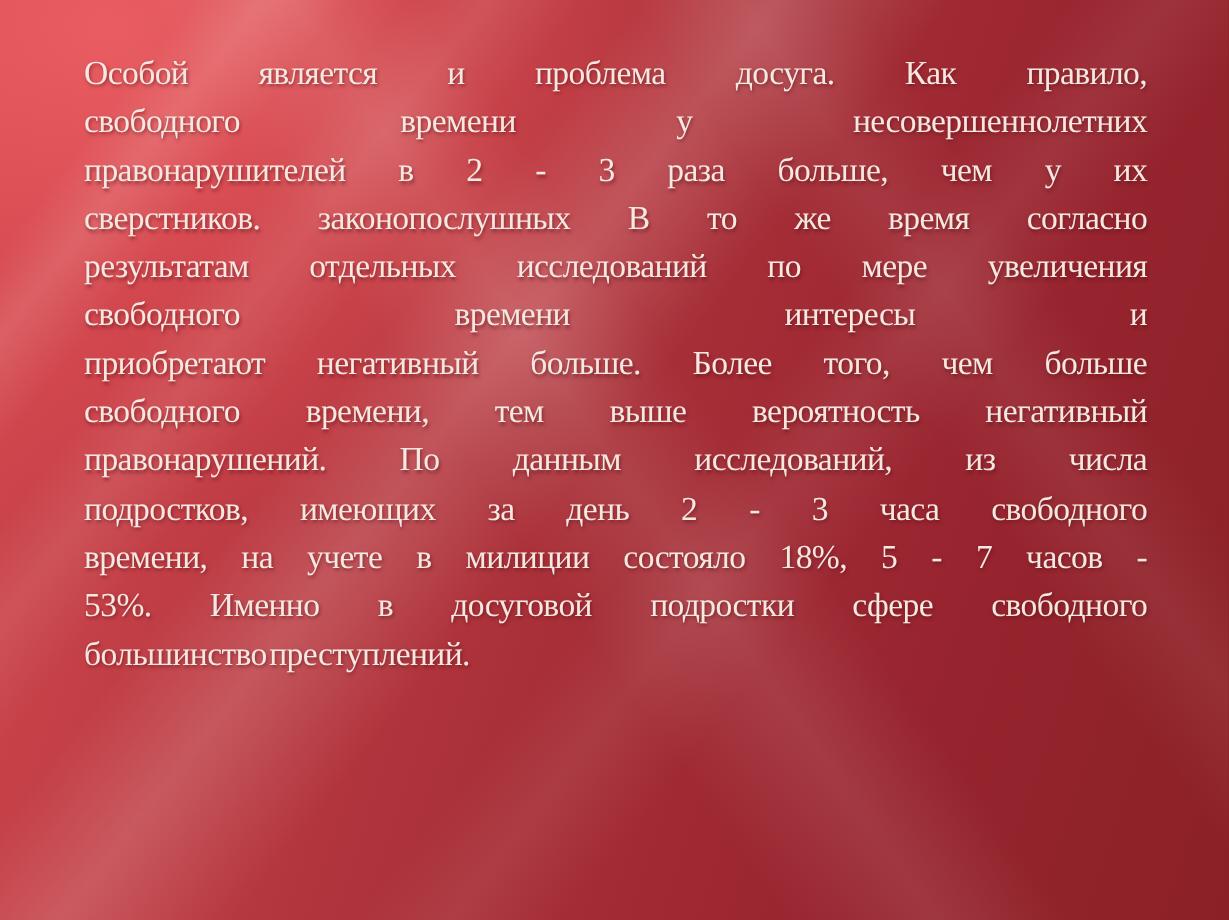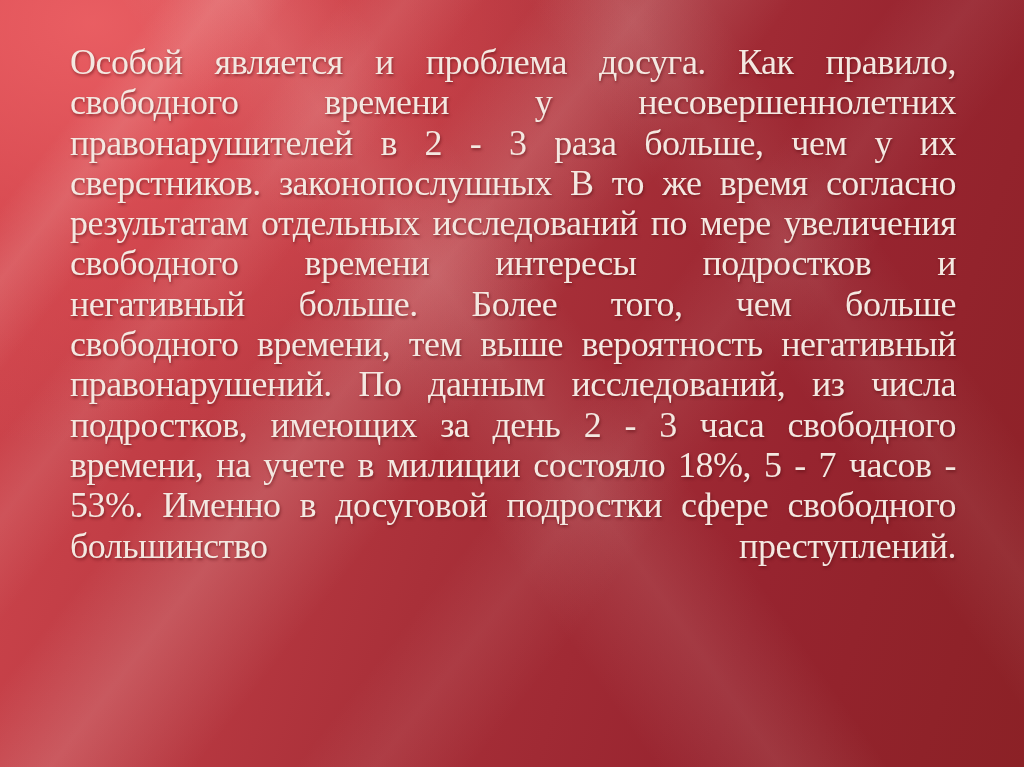--- a/index.html
+++ b/index.html
@@ -27,36 +27,36 @@
       radial-gradient(ellipse 860px 640px at 9% 3%, rgba(240,100,104,0.80) 0%, rgba(225,80,86,0.45) 34%, rgba(210,60,70,0) 66%),
       linear-gradient(108deg, #d4484f 0%, #c23e46 22%, #a93039 48%, #97242f 75%, #8b2126 100%);
   }
 
   .text-block {
     position: absolute;
     left: 70px;
     top: 42px;
     width: 886px;
     font-family: "Liberation Serif", "DejaVu Serif", serif;
-    font-size: 36px;
+    font-size: 28px;
     letter-spacing: -0.5px;
     color: #f4e8e1;
     text-shadow: 1px 2px 3px rgba(90, 15, 20, 0.55);
   }
 
   .line {
     display: flex;
     justify-content: space-between;
     height: 40.3px;
     line-height: 40.3px;
     white-space: nowrap;
   }
 
   .line.last {
-    justify-content: space-between;
+    justify-content: flex-start;
     gap: 2px;
   }
 </style>
 </head>
 <body>
 
 <div class="slide">
   <div class="text-block" style="color: rgb(244, 232, 225);">
       <div class="line">
         <span>Особой</span>
@@ -99,24 +99,24 @@
         <span>отдельных</span>
         <span>исследований</span>
         <span>по</span>
         <span>мере</span>
         <span>увеличения</span>
       </div>
       <div class="line">
         <span>свободного</span>
         <span>времени</span>
         <span>интересы</span>
-        <span>подростков</span>
         <span>и</span>
       </div>
       <div class="line">
+        <span>приобретают</span>
         <span>негативный</span>
         <span>больше.</span>
         <span>Более</span>
         <span>того,</span>
         <span>чем</span>
         <span>больше</span>
       </div>
       <div class="line">
         <span>свободного</span>
         <span>времени,</span>

